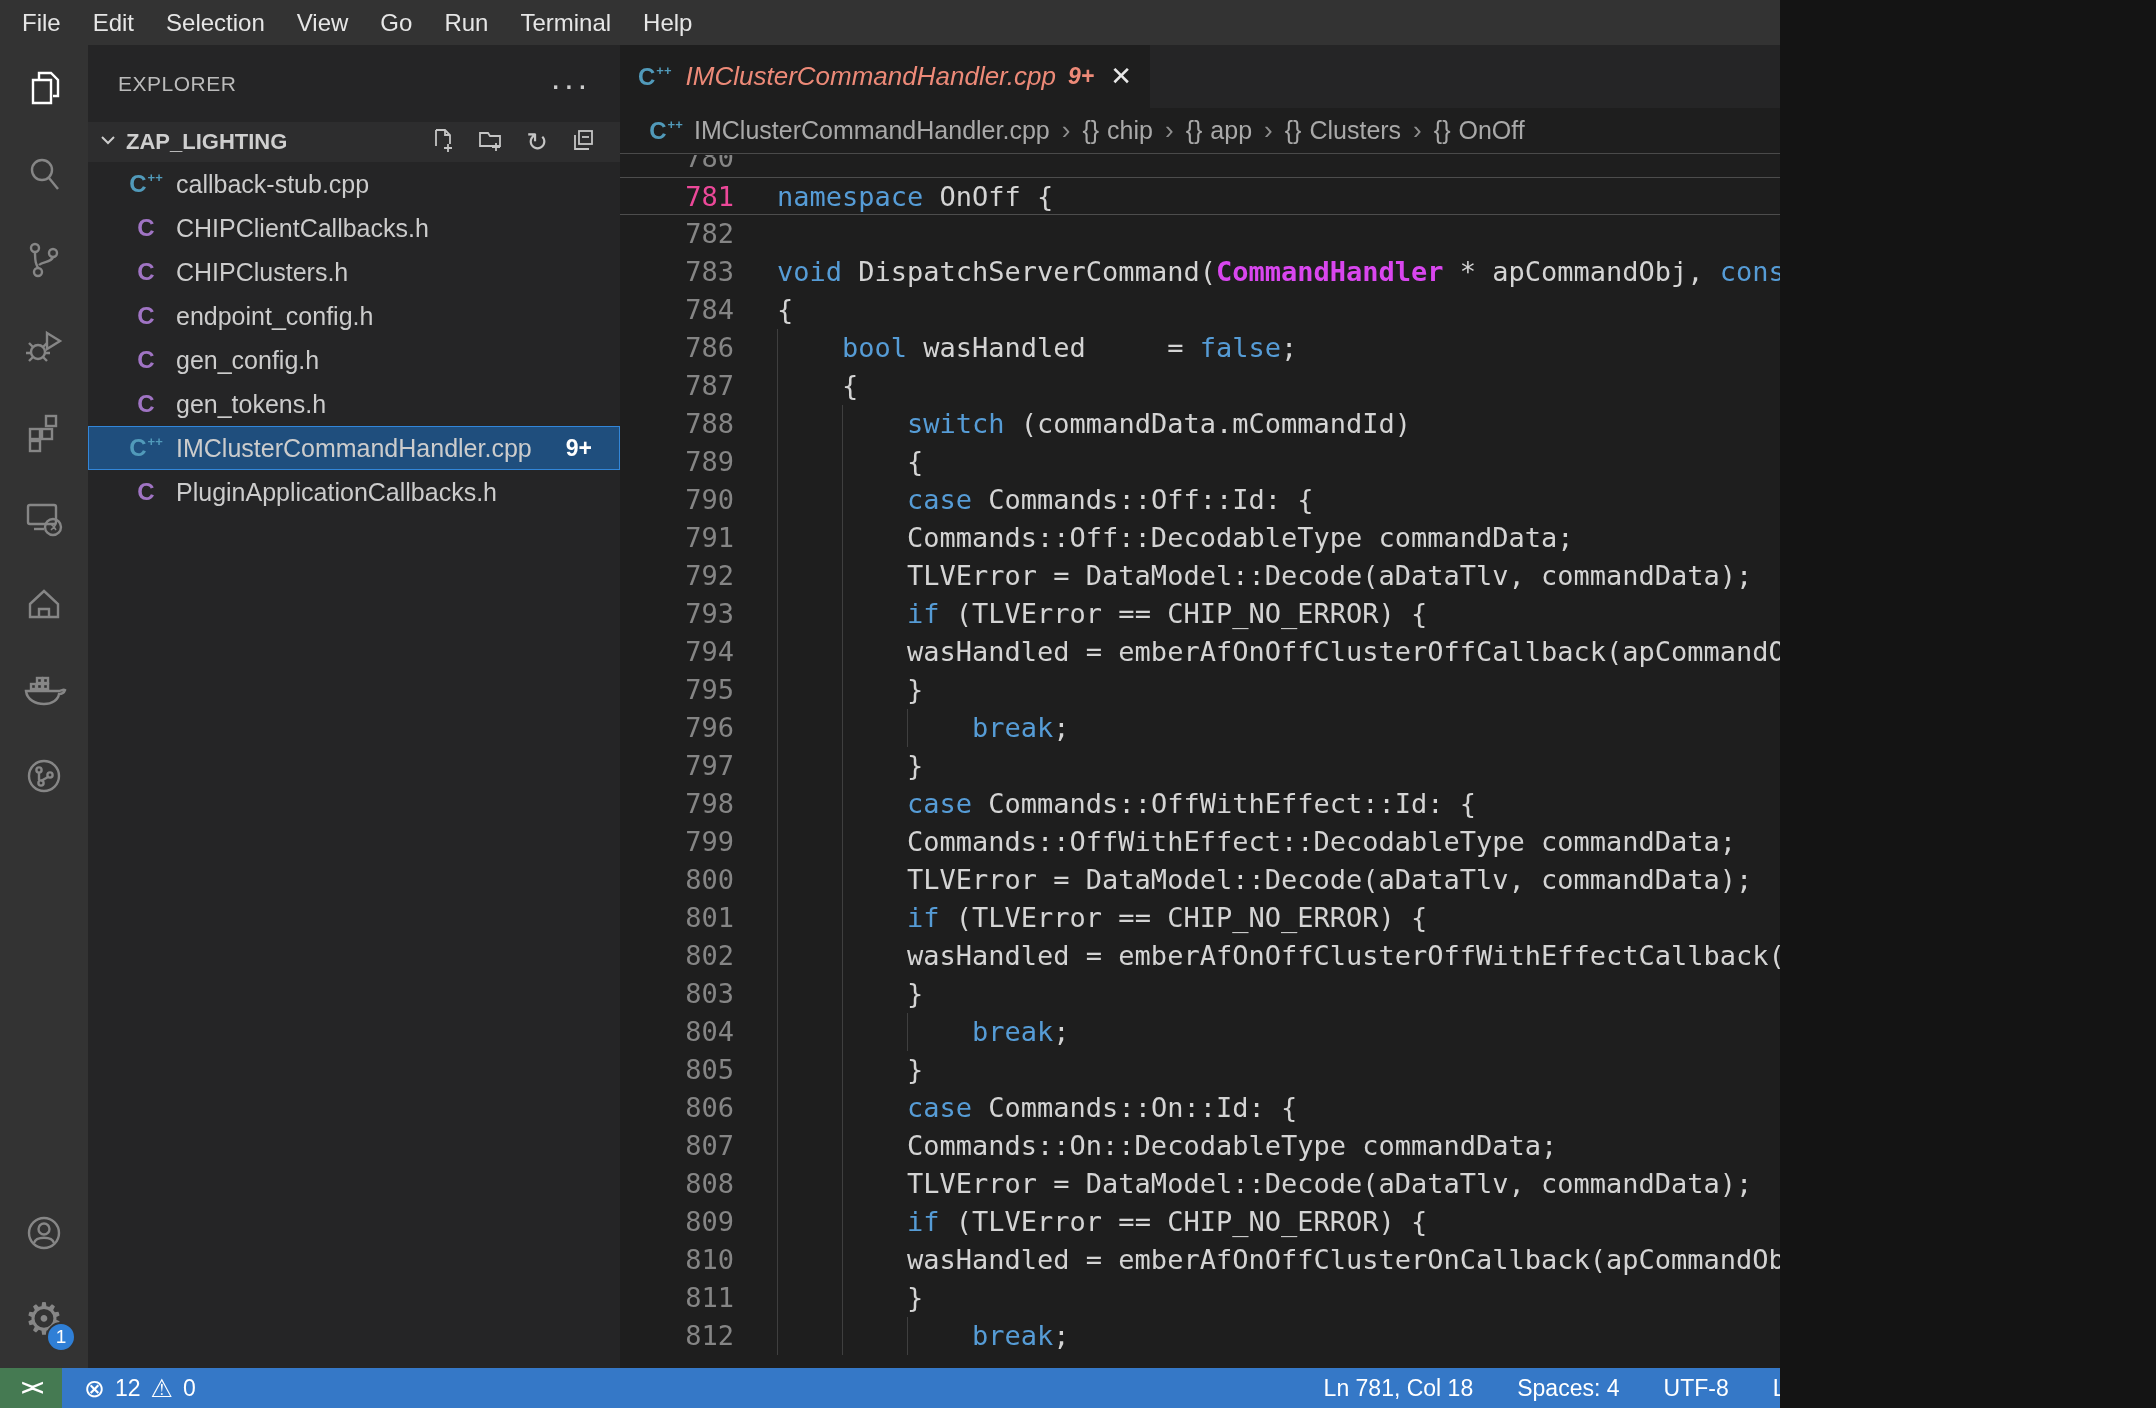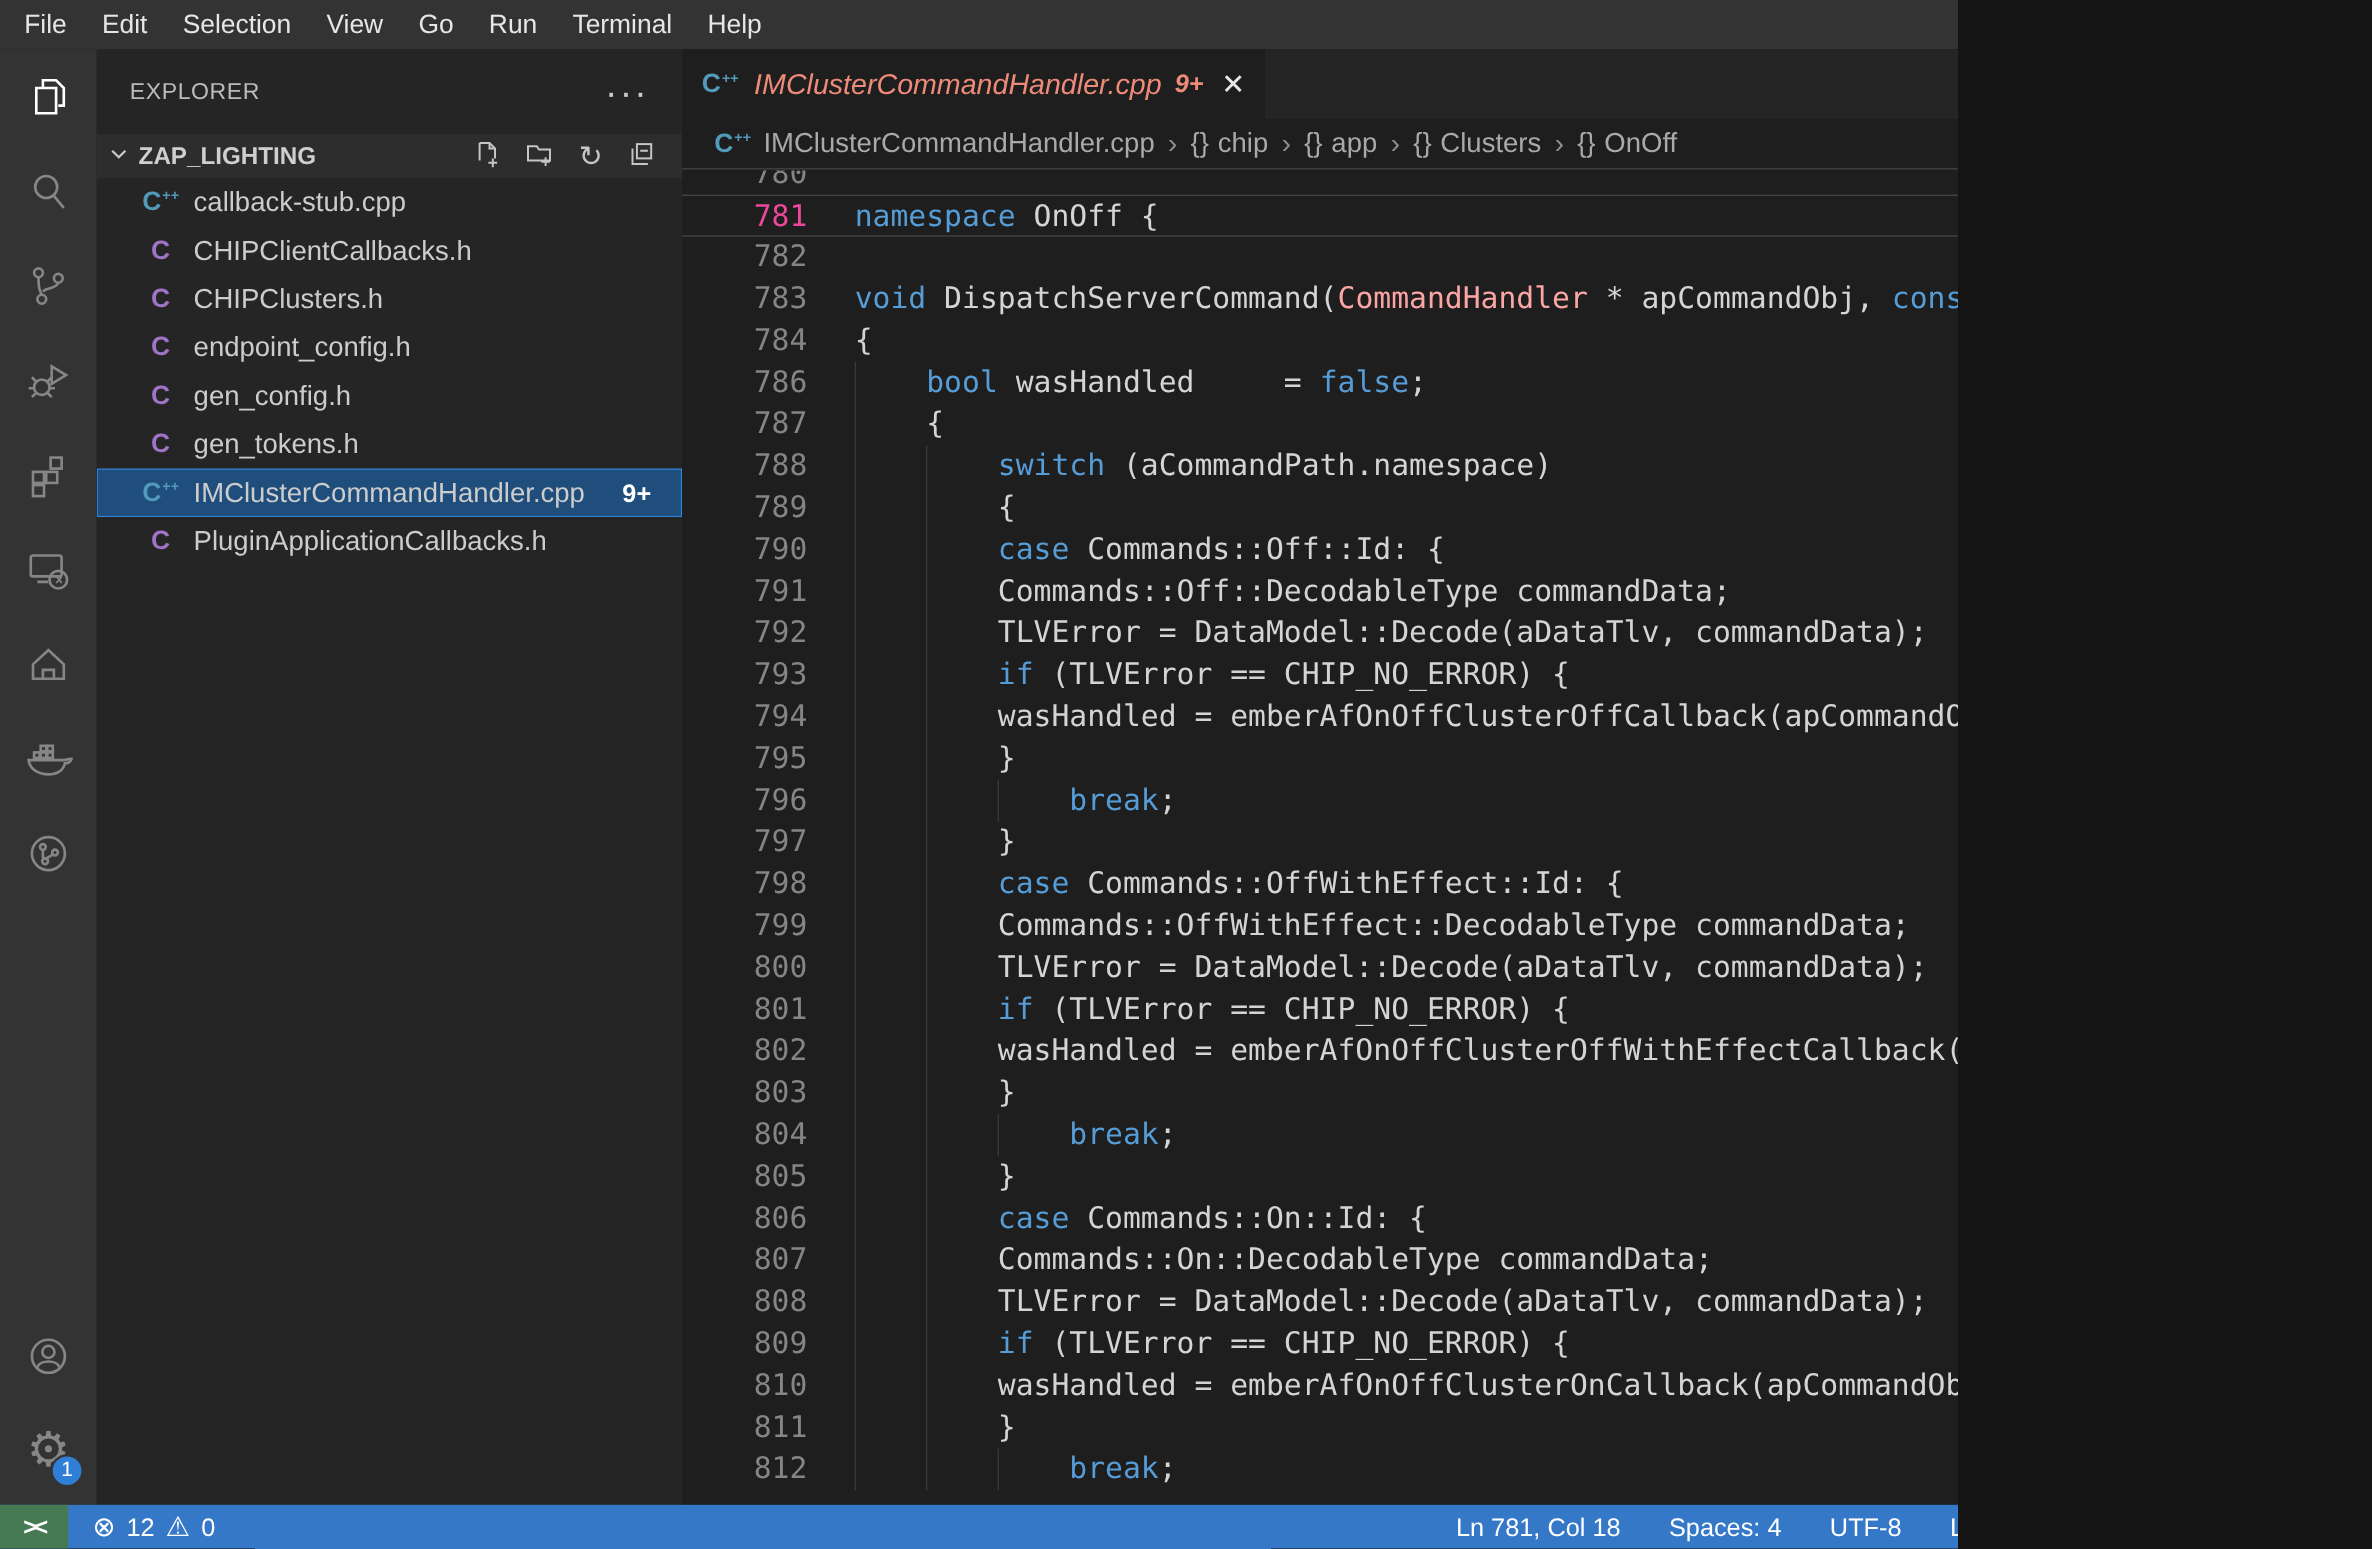--- a/index.html
+++ b/index.html
@@ -66,21 +66,21 @@
   .codewrap{position:absolute;left:0;top:110px;right:159px;bottom:0;overflow:hidden;
             font-family:"DejaVu Sans Mono",monospace;font-size:27px;line-height:38px;}
   .line{display:flex;height:38px;white-space:pre;box-sizing:border-box;}
   .line:first-child{margin-top:-16px;}
   .ln{flex:0 0 114px;text-align:right;color:#858585;}
   .lc{margin-left:43px;position:relative;flex:1;white-space:pre;}
   .g{position:absolute;top:0;bottom:0;width:1px;background:#3f3f3f;}
   .line.cur{border-top:1px solid #4d4d4d;border-bottom:1px solid #4d4d4d;}
   .line.cur .ln{color:#ec4899;}
   .k{color:#569cd6;}
-  .t{color:#fca5a5;}
+  .t{color:#d946ef;font-weight:bold;}
   .p{color:#d4d4d4;}
   
   .minimap{position:absolute;top:110px;bottom:0;left:1377px;width:136px;background:#1e1e1e;overflow:hidden;}
   .mm-seg{position:absolute;height:3px;border-radius:1px;}
   .ruler{position:absolute;top:110px;bottom:0;right:0;width:23px;}
   .ruler-marker{position:absolute;left:7px;width:13px;}
   
   .statusbar{position:absolute;left:0;top:1368px;width:2156px;height:40px;background:#3578c7;
              display:flex;align-items:center;color:#ffffff;font-size:23px;}
   .remote{width:62px;height:40px;background:#457a52;display:flex;align-items:center;justify-content:center;
@@ -311,21 +311,21 @@
         </span>
       </div>
     <div class="codewrap" id="codewrap">
         <div class="line"><span class="ln">780</span><span class="lc"></span></div>
         <div class="line cur"><span class="ln">781</span><span class="lc"><span class="k">namespace</span><span class="p"> OnOff {</span></span></div>
         <div class="line"><span class="ln">782</span><span class="lc"></span></div>
         <div class="line"><span class="ln">783</span><span class="lc"><span class="k">void</span><span class="p"> DispatchServerCommand(</span><span class="t">CommandHandler</span><span class="p"> * apCommandObj, </span><span class="k">const</span><span class="p"> </span><span class="t">ConcreteCommandPath</span></span></div>
         <div class="line"><span class="ln">784</span><span class="lc"><span class="p">{</span></span></div>
         <div class="line"><span class="ln">786</span><span class="lc"><span class="g" style="left: 0px;"></span><span class="p">    </span><span class="k">bool</span><span class="p"> wasHandled     = </span><span class="k">false</span><span class="p">;</span></span></div>
         <div class="line"><span class="ln">787</span><span class="lc"><span class="g" style="left: 0px;"></span><span class="p">    {</span></span></div>
-        <div class="line"><span class="ln">788</span><span class="lc"><span class="g" style="left: 0px;"></span><span class="g" style="left: 65px;"></span><span class="p">        </span><span class="k">switch</span><span class="p"> (aCommandPath.namespace)</span></span></div>
+        <div class="line"><span class="ln">788</span><span class="lc"><span class="g" style="left: 0px;"></span><span class="g" style="left: 65px;"></span><span class="p">        </span><span class="k">switch</span><span class="p"> (commandData.mCommandId)</span></span></div>
         <div class="line"><span class="ln">789</span><span class="lc"><span class="g" style="left: 0px;"></span><span class="g" style="left: 65px;"></span><span class="p">        {</span></span></div>
         <div class="line"><span class="ln">790</span><span class="lc"><span class="g" style="left: 0px;"></span><span class="g" style="left: 65px;"></span><span class="p">        </span><span class="k">case</span><span class="p"> Commands::Off::Id: {</span></span></div>
         <div class="line"><span class="ln">791</span><span class="lc"><span class="g" style="left: 0px;"></span><span class="g" style="left: 65px;"></span><span class="p">        Commands::Off::DecodableType commandData;</span></span></div>
         <div class="line"><span class="ln">792</span><span class="lc"><span class="g" style="left: 0px;"></span><span class="g" style="left: 65px;"></span><span class="p">        TLVError = DataModel::Decode(aDataTlv, commandData);</span></span></div>
         <div class="line"><span class="ln">793</span><span class="lc"><span class="g" style="left: 0px;"></span><span class="g" style="left: 65px;"></span><span class="p">        </span><span class="k">if</span><span class="p"> (TLVError == CHIP_NO_ERROR) {</span></span></div>
         <div class="line"><span class="ln">794</span><span class="lc"><span class="g" style="left: 0px;"></span><span class="g" style="left: 65px;"></span><span class="p">        wasHandled = emberAfOnOffClusterOffCallback(apCommandObj, aCommandPath, commandData);</span></span></div>
         <div class="line"><span class="ln">795</span><span class="lc"><span class="g" style="left: 0px;"></span><span class="g" style="left: 65px;"></span><span class="p">        }</span></span></div>
         <div class="line"><span class="ln">796</span><span class="lc"><span class="g" style="left: 0px;"></span><span class="g" style="left: 65px;"></span><span class="g" style="left: 130px;"></span><span class="p">            </span><span class="k">break</span><span class="p">;</span></span></div>
         <div class="line"><span class="ln">797</span><span class="lc"><span class="g" style="left: 0px;"></span><span class="g" style="left: 65px;"></span><span class="p">        }</span></span></div>
         <div class="line"><span class="ln">798</span><span class="lc"><span class="g" style="left: 0px;"></span><span class="g" style="left: 65px;"></span><span class="p">        </span><span class="k">case</span><span class="p"> Commands::OffWithEffect::Id: {</span></span></div>

